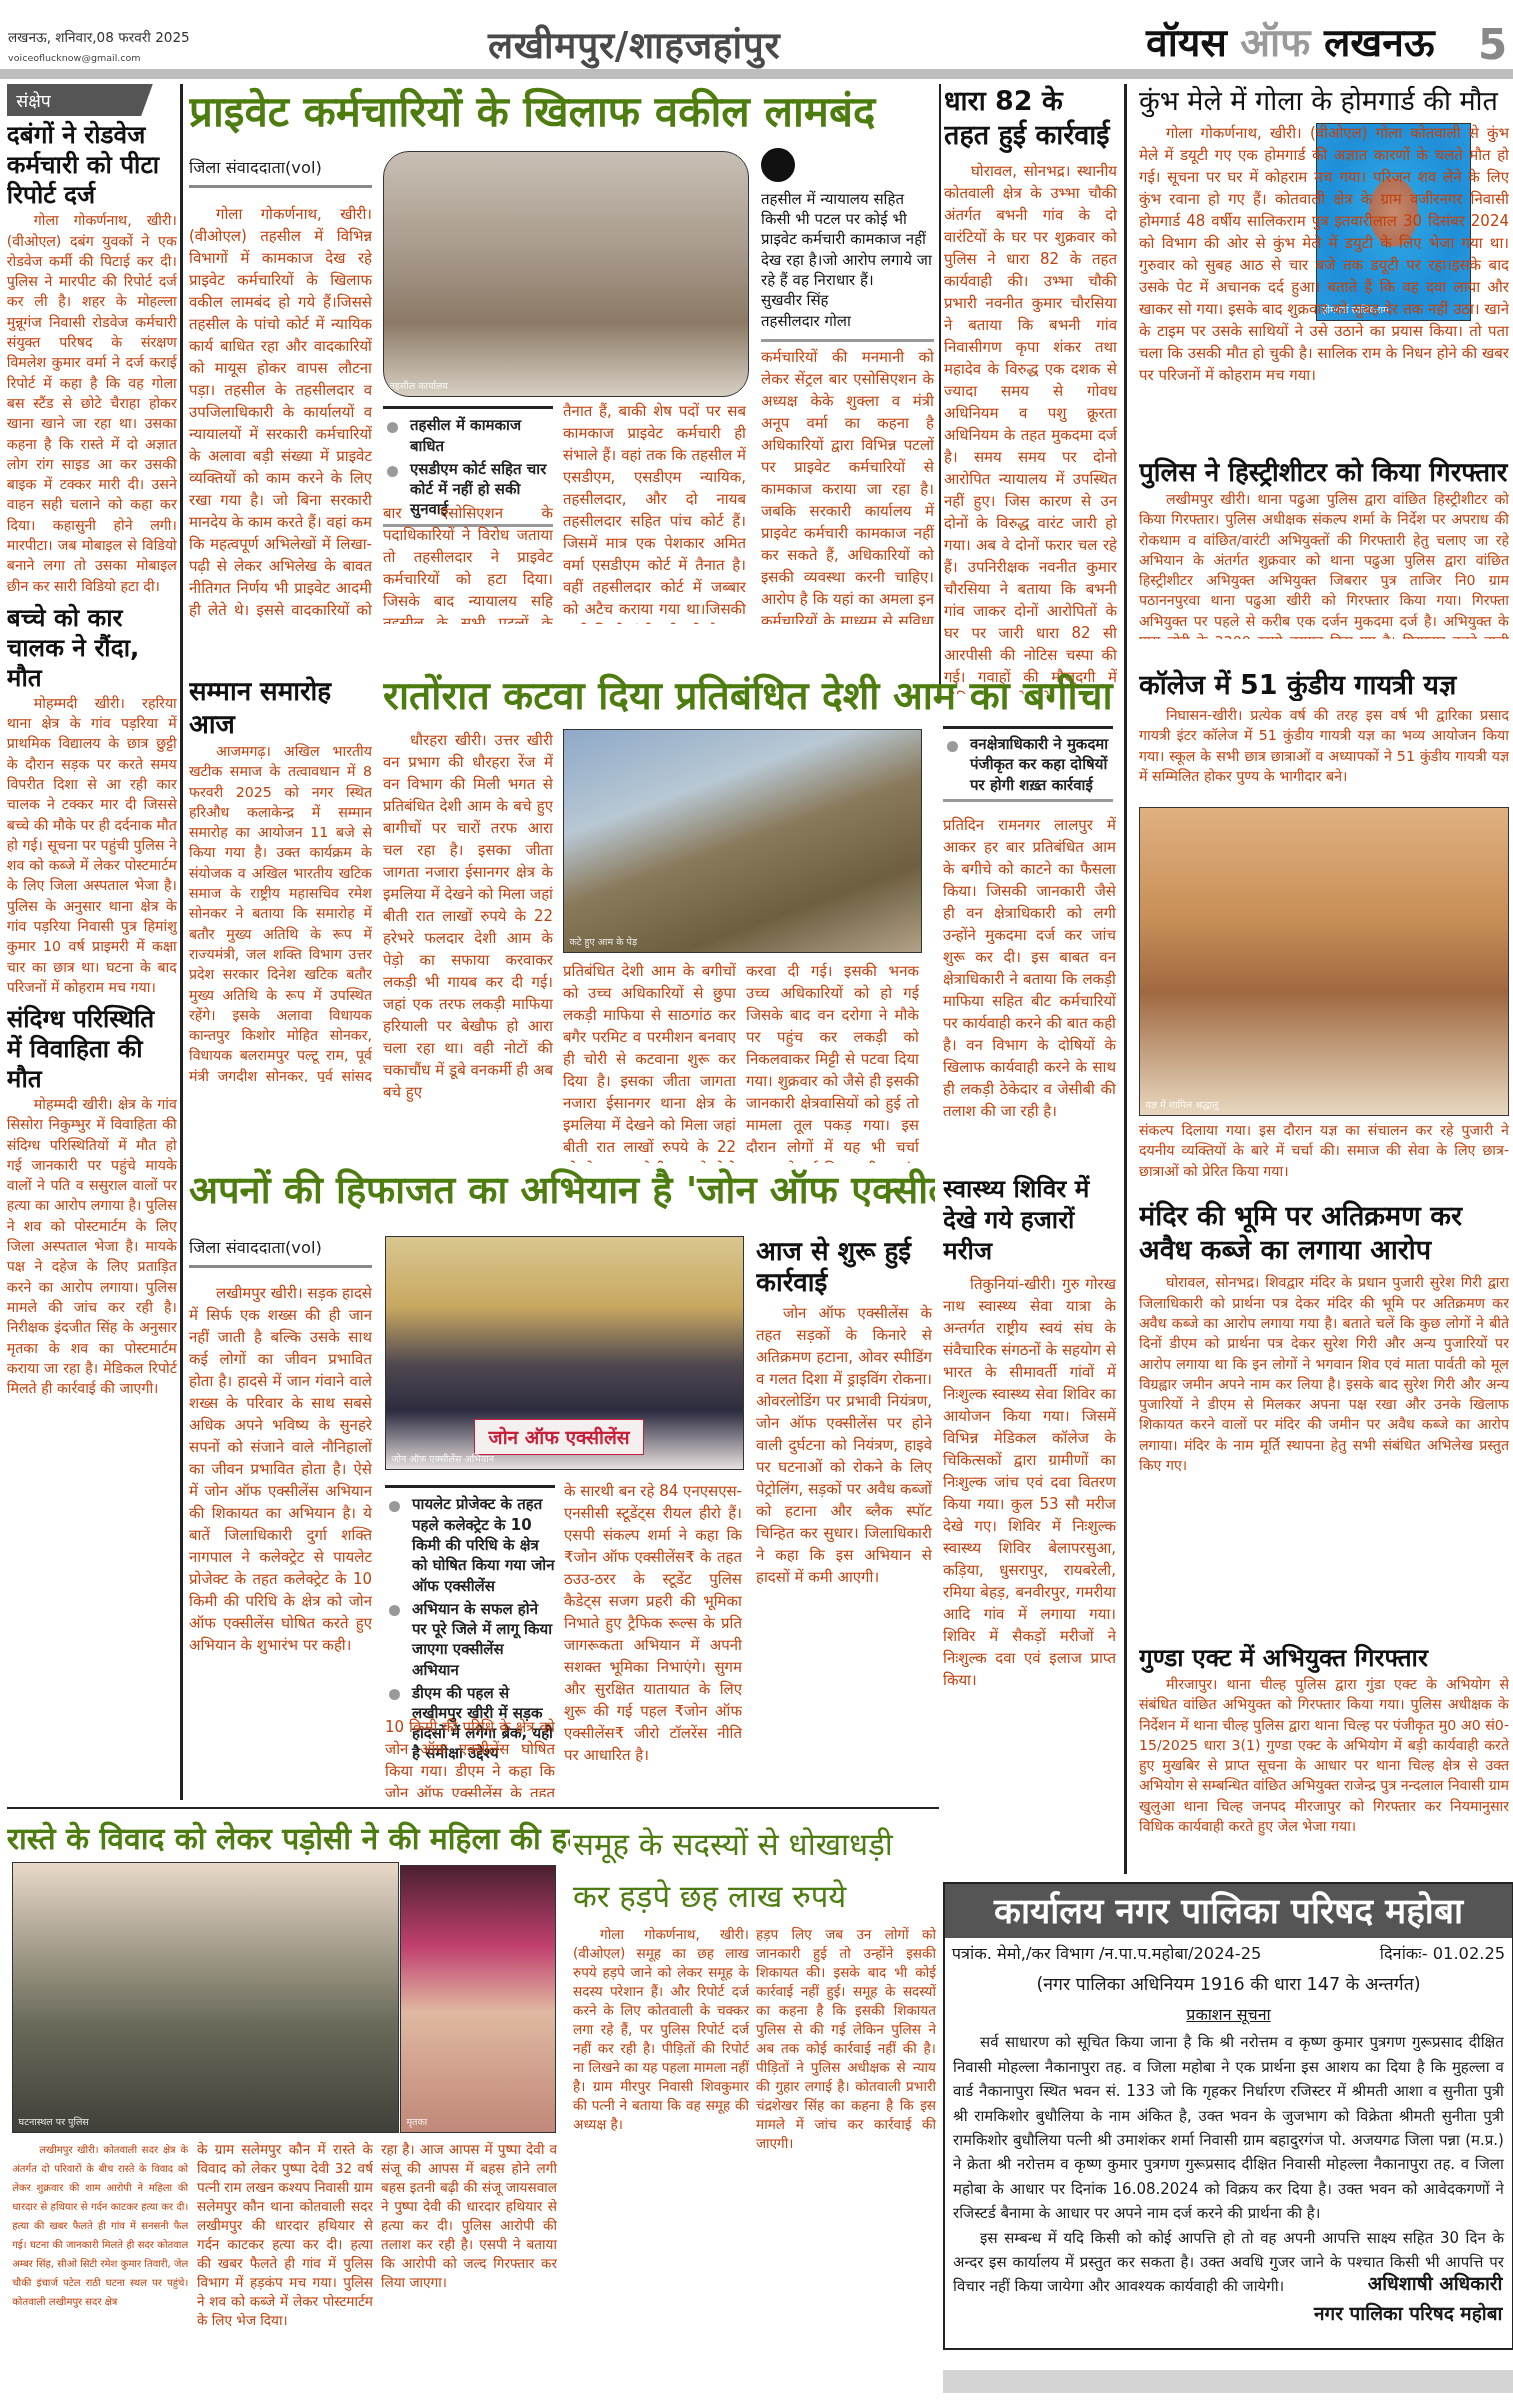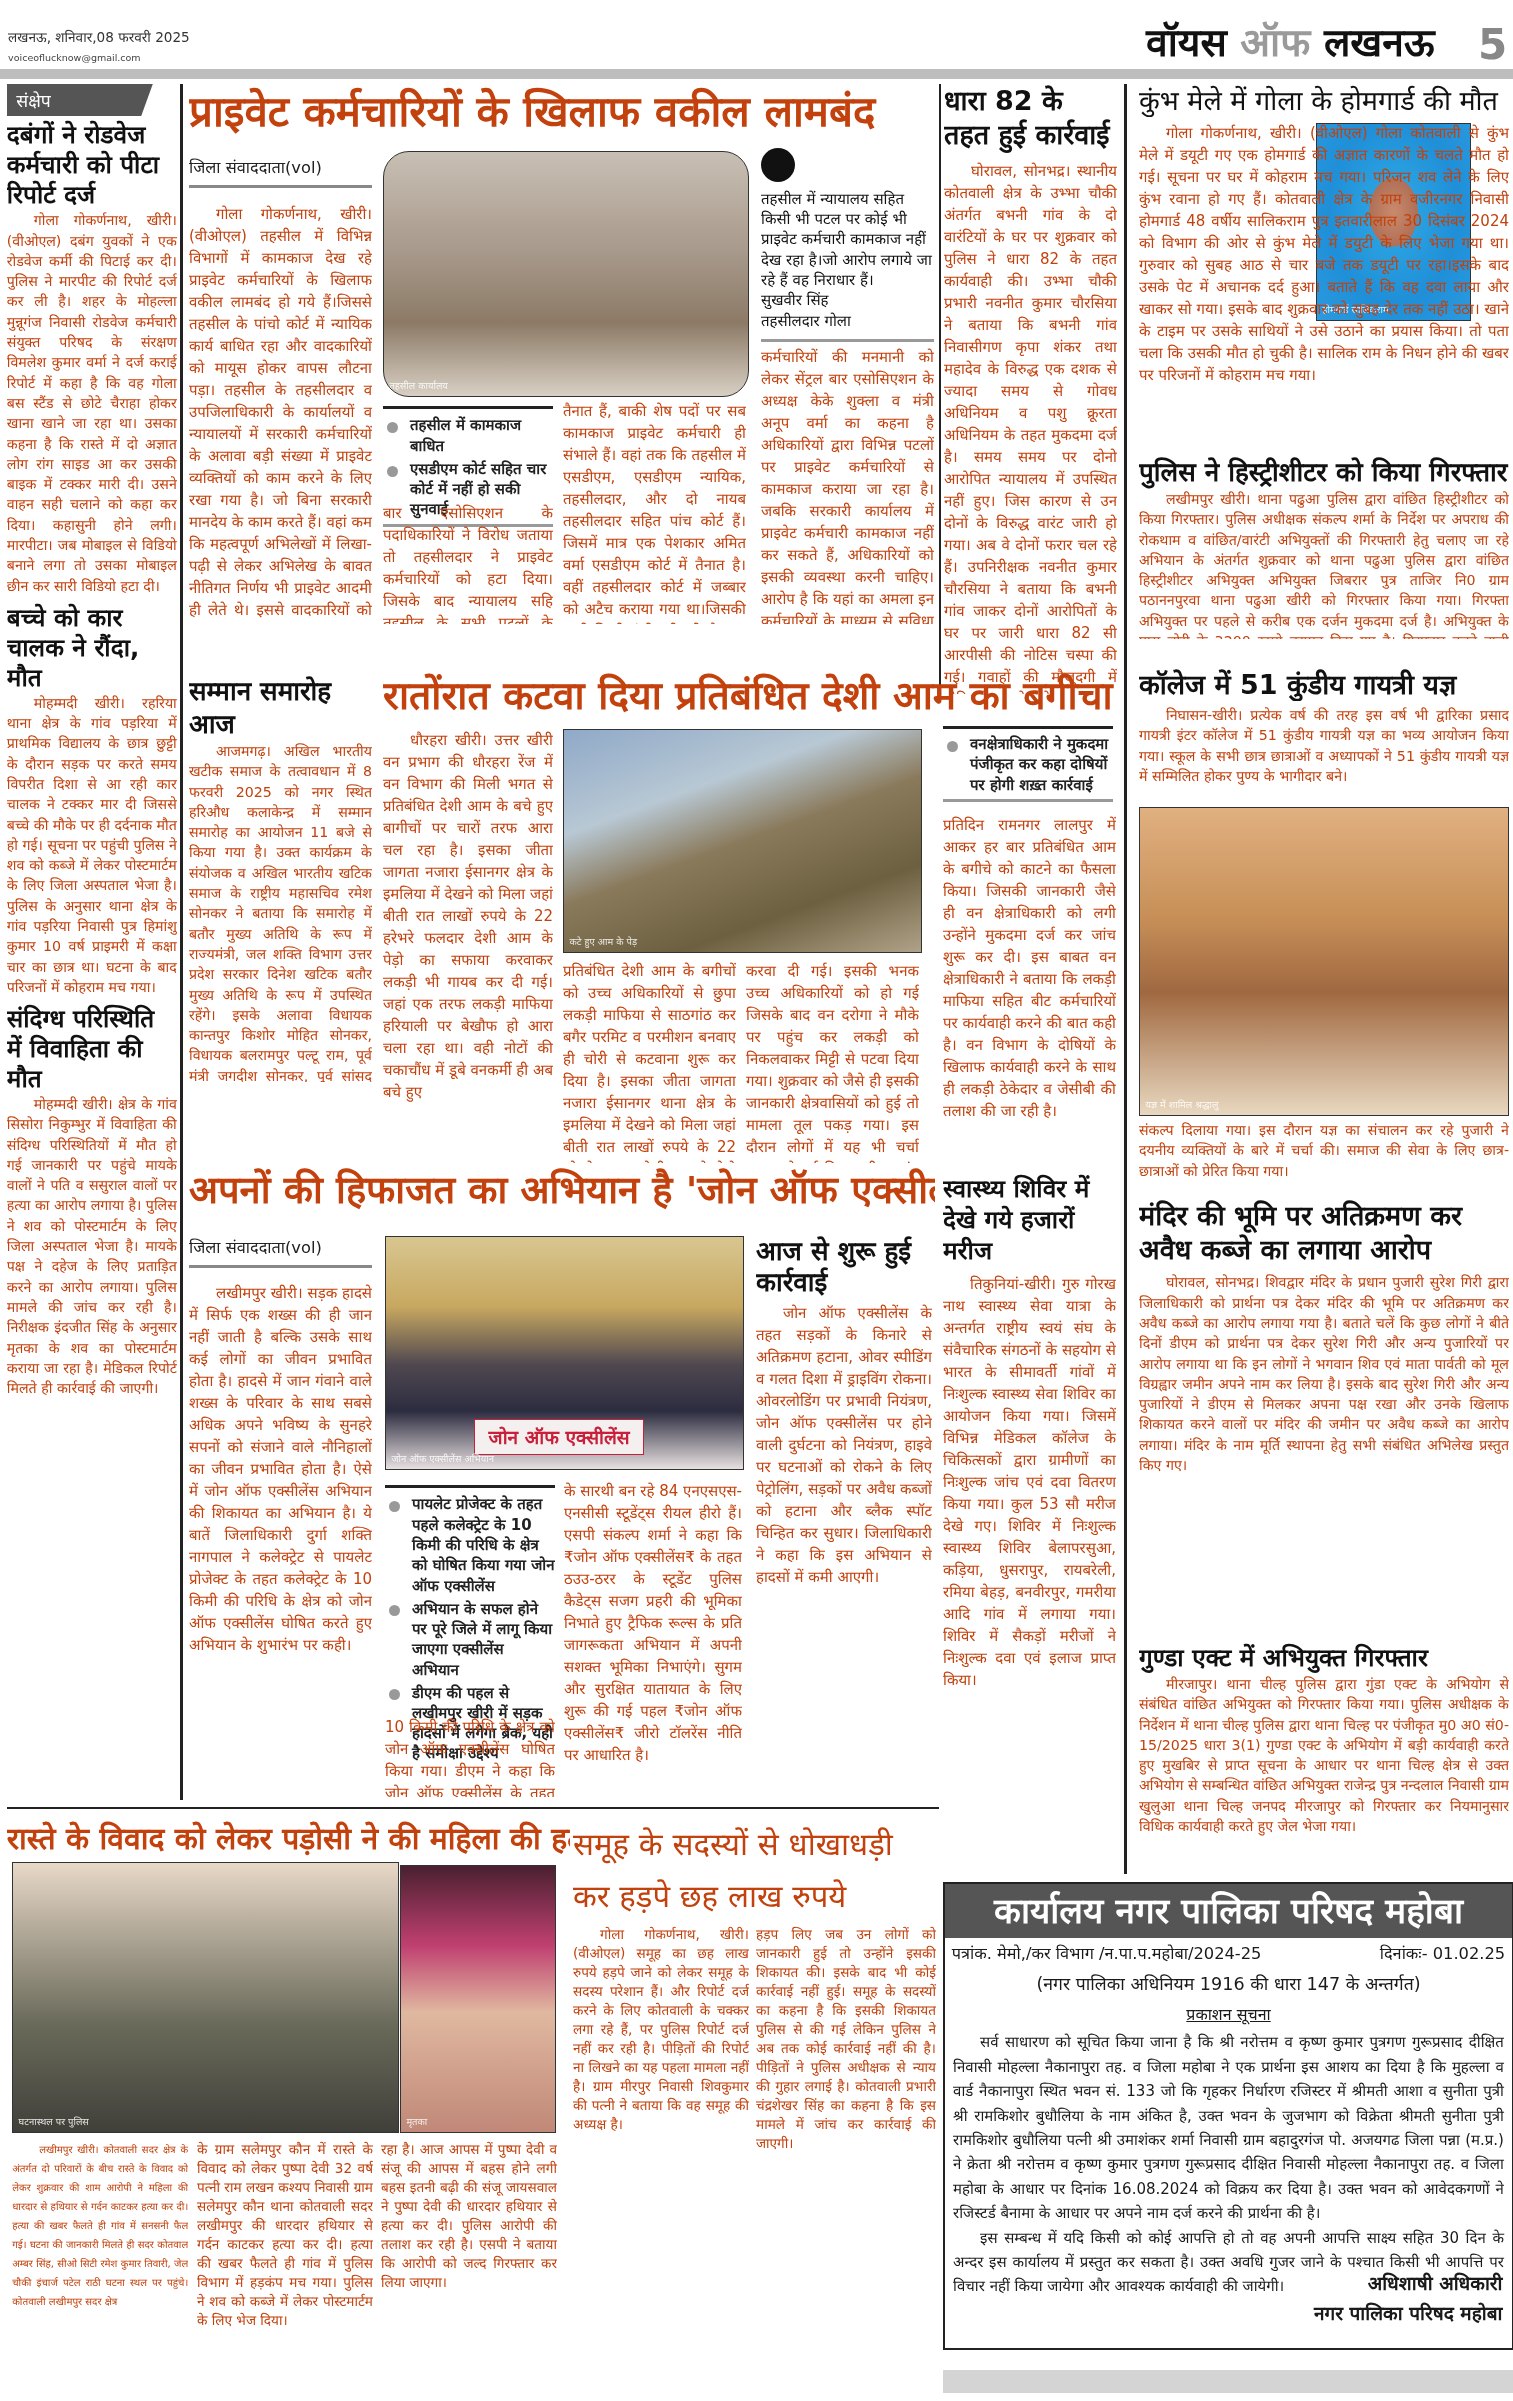--- a/index.html
+++ b/index.html
@@ -16,21 +16,21 @@
   .mh-bar { position: absolute; left: 0; top: 69px; width: 1514px; height: 9.5px; background: #bdbdbd; }
 
   .col { position: absolute; overflow: hidden; }
   .vrule { position: absolute; width: 2.7px; background: #222; }
   .hrule { position: absolute; height: 3.4px; background: #999; }
   .hrule.dark { background: #222; }
 
   .body-text { font-size: 15px; line-height: 22px; text-align: justify; color: #c2410c; }
   .body-text p { text-indent: 27px; margin-bottom: 1.4px; }
 
-  .h-xl { font-size: 41px; font-weight: bold; line-height: 49px; color: #c2410c; white-space: nowrap; }
+  .h-xl { font-size: 41px; font-weight: bold; line-height: 49px; color: #4d7c0f; white-space: nowrap; }
   .h-md { font-size: 26px; font-weight: bold; line-height: 33px; color: #111; }
   .h-light { font-weight: normal; }
 
   .tag-sankshep { background: #555; color: #fff; font-size: 17.6px; padding: 4.1px 9.5px; width: 146px; clip-path: polygon(0 0, 100% 0, 92% 100%, 0 100%); }
 
   .byline { font-size: 16.3px; color: #222; padding-bottom: 6.8px; border-bottom: 3.4px solid #888; margin-bottom: 13.6px; }
 
   .bullets { font-size: 16.3px; font-weight: bold; line-height: 23px; color: #222; }
   .bullets li { list-style: none; position: relative; padding-left: 27px; margin-bottom: 2.7px; }
   .bullets li::before { content: ""; position: absolute; left: 4.1px; top: 6.8px; width: 11px; height: 11px; border-radius: 50%; background: #999; }
@@ -58,20 +58,21 @@
   .notice-sign { position: absolute; right: 9.5px; bottom: 20.3px; text-align: right; font-size: 19px; font-weight: bold; line-height: 30px; }
 
   .bottom-bar { position: absolute; left: 943px; top: 2370px; width: 571px; height: 23px; background: #d4d4d4; }
 </style>
 </head>
 <body>
 
 <header class="masthead">
   <div class="mh-date">लखनऊ, शनिवार,08 फरवरी 2025</div>
   <div class="mh-email">voiceoflucknow@gmail.com</div>
+  <div class="mh-city">लखीमपुर/शाहजहांपुर</div>
   <div class="mh-brand">
     <span>वॉयस</span>
     <span class="gray">ऑफ</span>
     <span>लखनऊ</span>
   </div>
   <div class="mh-page">5</div>
   <div class="mh-bar"></div>
 </header>
 
 <section class="col" style="left:6.8px; top:84px; width:170px; height:1716px;">

